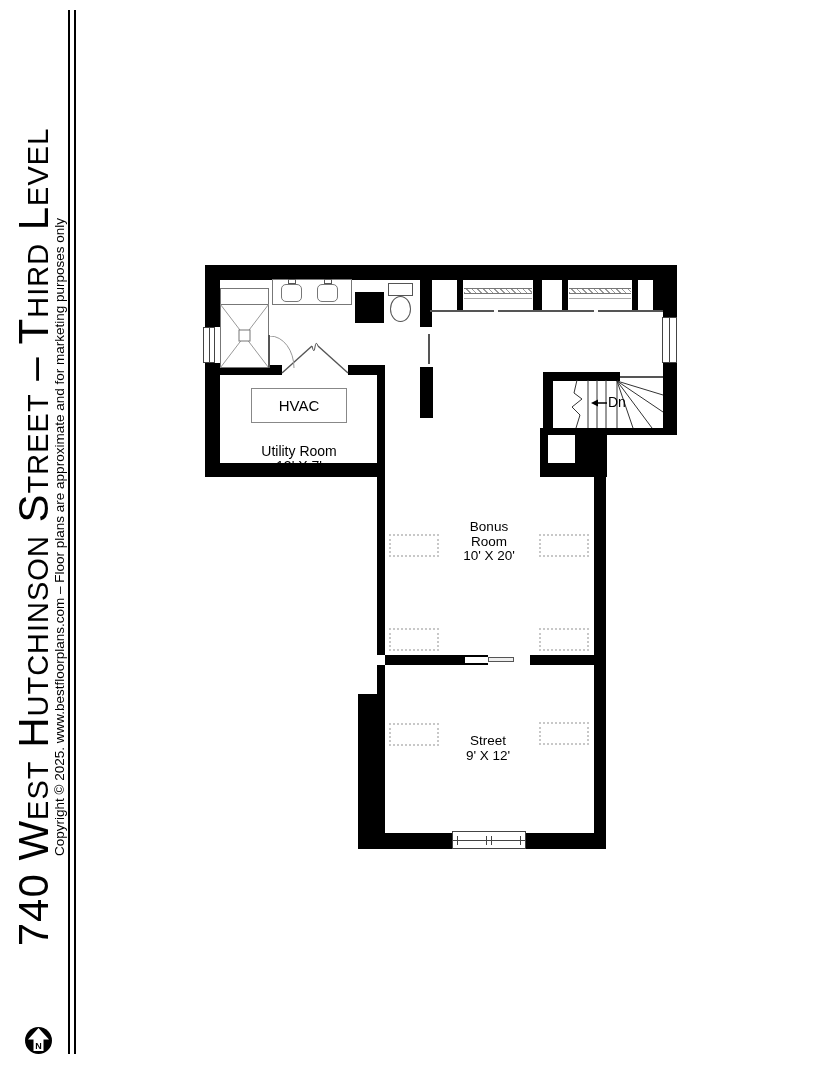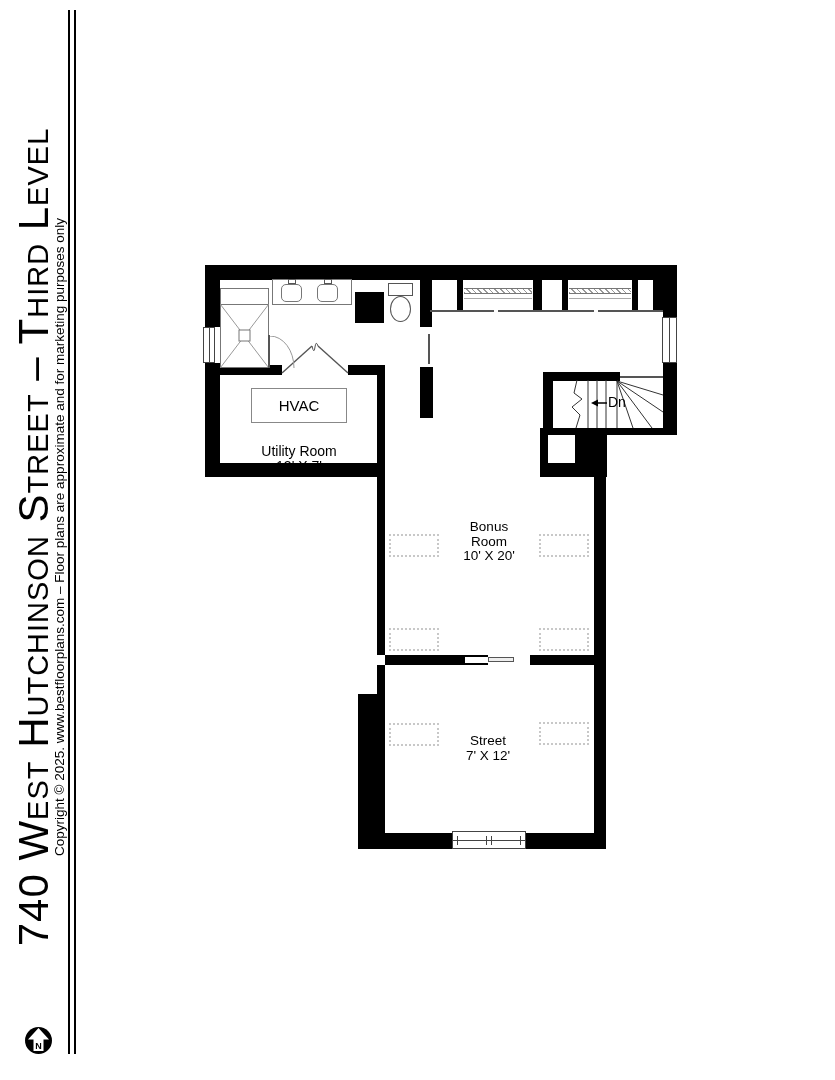--- a/index.html
+++ b/index.html
@@ -150,17 +150,17 @@
     <div class="lbl" style="left:239px;top:444px;width:120px;font-size:14px;line-height:15px;">
       <div>Utility Room</div>
       <div>13' X 7'</div>
     </div>
     <div class="lbl" style="left:434px;top:492px;width:110px;font-size:13.5px;line-height:14.7px;margin-top:28px;">
       <div style="max-width:52px;margin:0 auto;">Bonus Room</div>
       <div>10' X 20'</div>
     </div>
     <div class="lbl" style="left:428px;top:733px;width:120px;font-size:13.5px;line-height:15px;">
       <div>Street</div>
-      <div>7' X 12'</div>
+      <div>9' X 12'</div>
     </div>
 
   </div>
 </div>
 
 </body></html>

